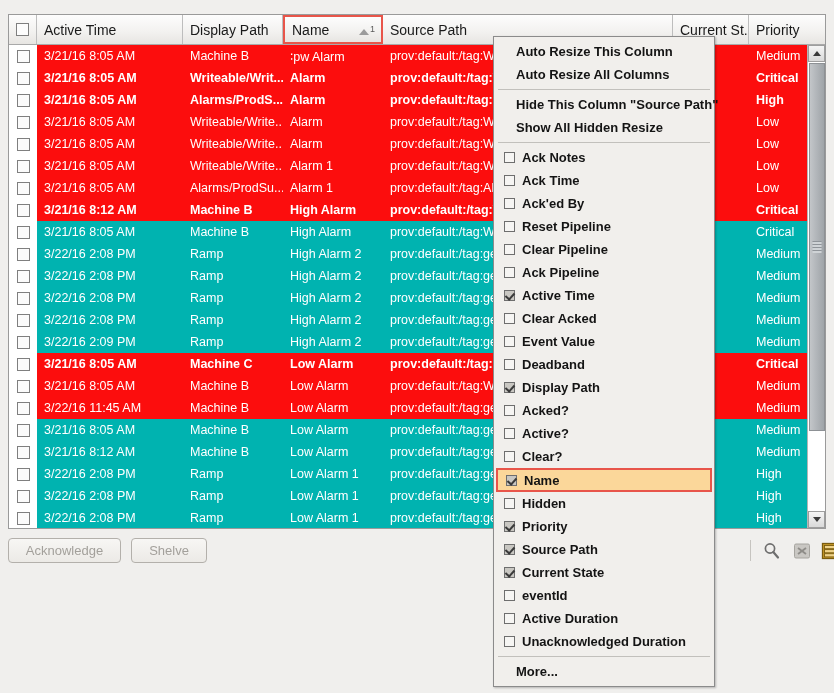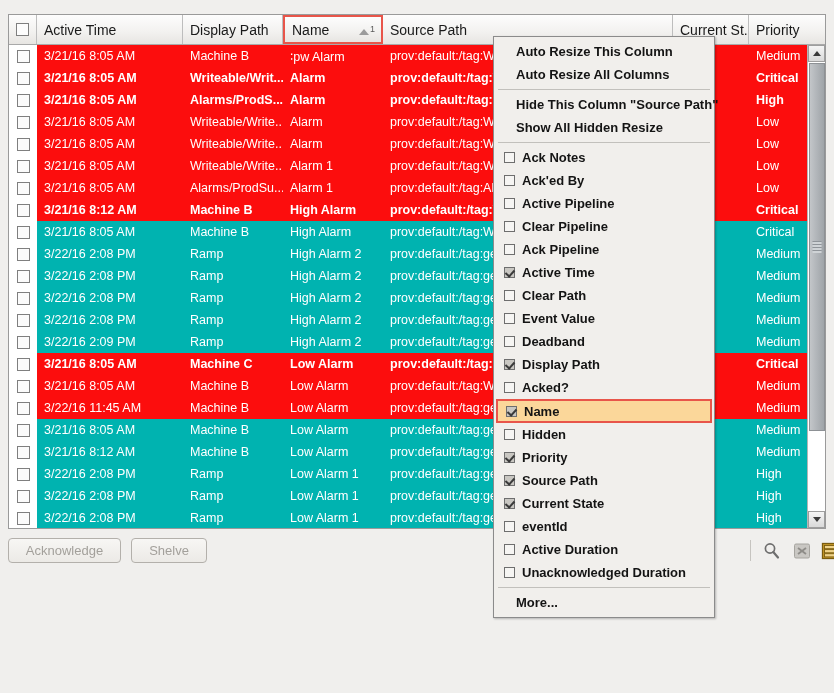--- a/index.html
+++ b/index.html
@@ -618,57 +618,69 @@
       <div class="ctx-item plain">
         <span>Show All Hidden Resize</span>
       </div>
       <div class="ctx-sep"></div>
       <div class="ctx-item">
         <span class="ctx-cb"></span>
         <span>Ack Notes</span>
       </div>
       <div class="ctx-item">
         <span class="ctx-cb"></span>
+        <span>Ack Time</span>
+      </div>
+      <div class="ctx-item">
+        <span class="ctx-cb"></span>
         <span>Ack'ed By</span>
       </div>
       <div class="ctx-item">
         <span class="ctx-cb"></span>
-        <span>Active Pipeline</span>
+        <span>Reset Pipeline</span>
       </div>
       <div class="ctx-item">
         <span class="ctx-cb"></span>
         <span>Clear Pipeline</span>
       </div>
       <div class="ctx-item">
         <span class="ctx-cb"></span>
         <span>Ack Pipeline</span>
       </div>
       <div class="ctx-item">
         <span class="ctx-cb checked"></span>
         <span>Active Time</span>
       </div>
       <div class="ctx-item">
         <span class="ctx-cb"></span>
-        <span>Clear Path</span>
+        <span>Clear Acked</span>
       </div>
       <div class="ctx-item">
         <span class="ctx-cb"></span>
         <span>Event Value</span>
       </div>
       <div class="ctx-item">
         <span class="ctx-cb"></span>
         <span>Deadband</span>
       </div>
       <div class="ctx-item">
         <span class="ctx-cb checked"></span>
         <span>Display Path</span>
       </div>
       <div class="ctx-item">
         <span class="ctx-cb"></span>
         <span>Acked?</span>
+      </div>
+      <div class="ctx-item">
+        <span class="ctx-cb"></span>
+        <span>Active?</span>
+      </div>
+      <div class="ctx-item">
+        <span class="ctx-cb"></span>
+        <span>Clear?</span>
       </div>
       <div class="ctx-item highlight">
         <span class="ctx-cb checked"></span>
         <span>Name</span>
       </div>
       <div class="ctx-item">
         <span class="ctx-cb"></span>
         <span>Hidden</span>
       </div>
       <div class="ctx-item">

